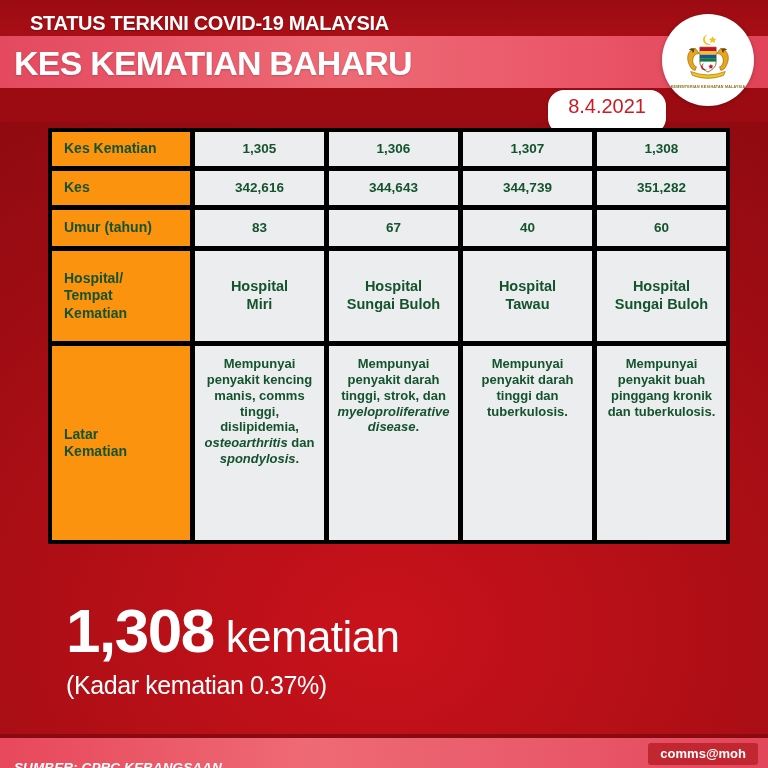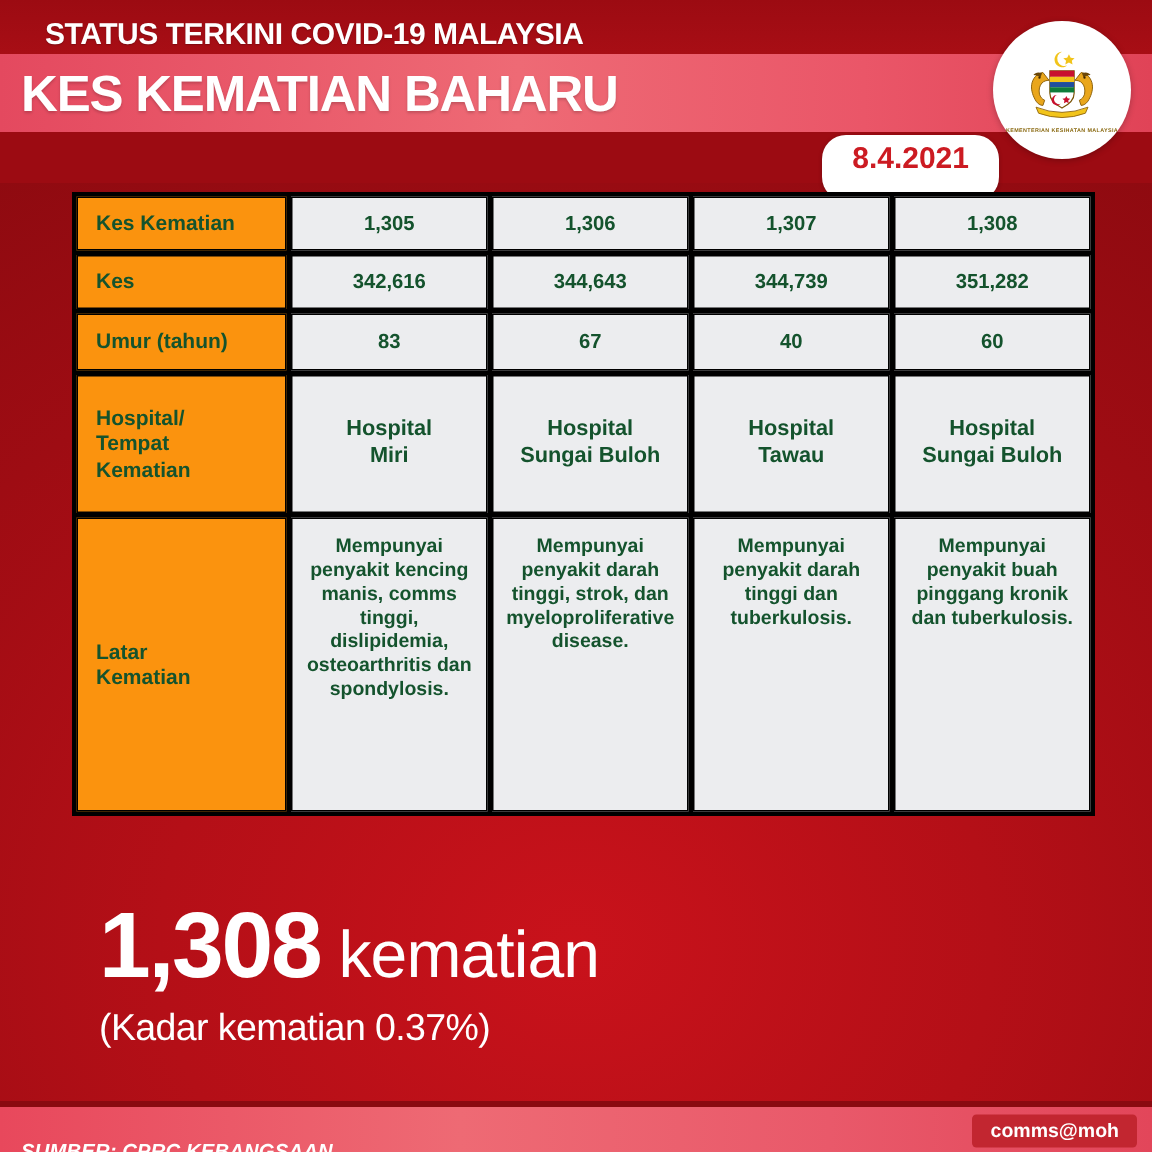--- a/index.html
+++ b/index.html
@@ -41,21 +41,21 @@
   }
   .hdr-under {
     position:absolute; left:0; top:88px; width:768px; height:34px;
     background:#9C0B12;
   }
 
   
   .date-pill {
     position:absolute; right:102px; top:90px;
     background:#FFFFFF; color:#CC1B22;
-    font-size:20px; font-weight:bold;
+    font-size:20px; font-weight:normal;
     padding:5px 20px 16px 20px;
     border-radius:16px;
     white-space:nowrap;
     box-shadow:0 1px 3px rgba(0,0,0,.22);
   }
 
   
   .emblem {
     position:absolute; right:14px; top:14px;
     width:92px; height:92px; border-radius:50%;
@@ -101,21 +101,21 @@
   tr.r-kematian th, tr.r-kematian td { height:36px; }
   tr.r-kes th, tr.r-kes td { height:36px; }
   tr.r-jantina th, tr.r-jantina td { height:38px; }
   tr.r-umur th, tr.r-umur td { height:38px; }
   tr.r-hosp th, tr.r-hosp td { height:92px; font-size:14.5px; }
   tr.r-latar th, tr.r-latar td {
     height:196px; font-size:13px; vertical-align:top; padding-top:10px;
   }
   tr.r-latar th.rowhead { vertical-align:middle; padding-top:6px; }
   td.latar-cell { line-height:1.28; }
-  .ital { }
+  .ital { font-style:italic; }
 
   
   .big-wrap { position:absolute; left:66px; top:600px; z-index:3; }
   .big-line { display:flex; align-items:baseline; }
   .big-num {
     font-size:62px; font-weight:bold; color:#FFFFFF;
     letter-spacing:-1.5px; line-height:1;
   }
   .big-word {
     font-size:44px; color:#FFFFFF; margin-left:12px;

